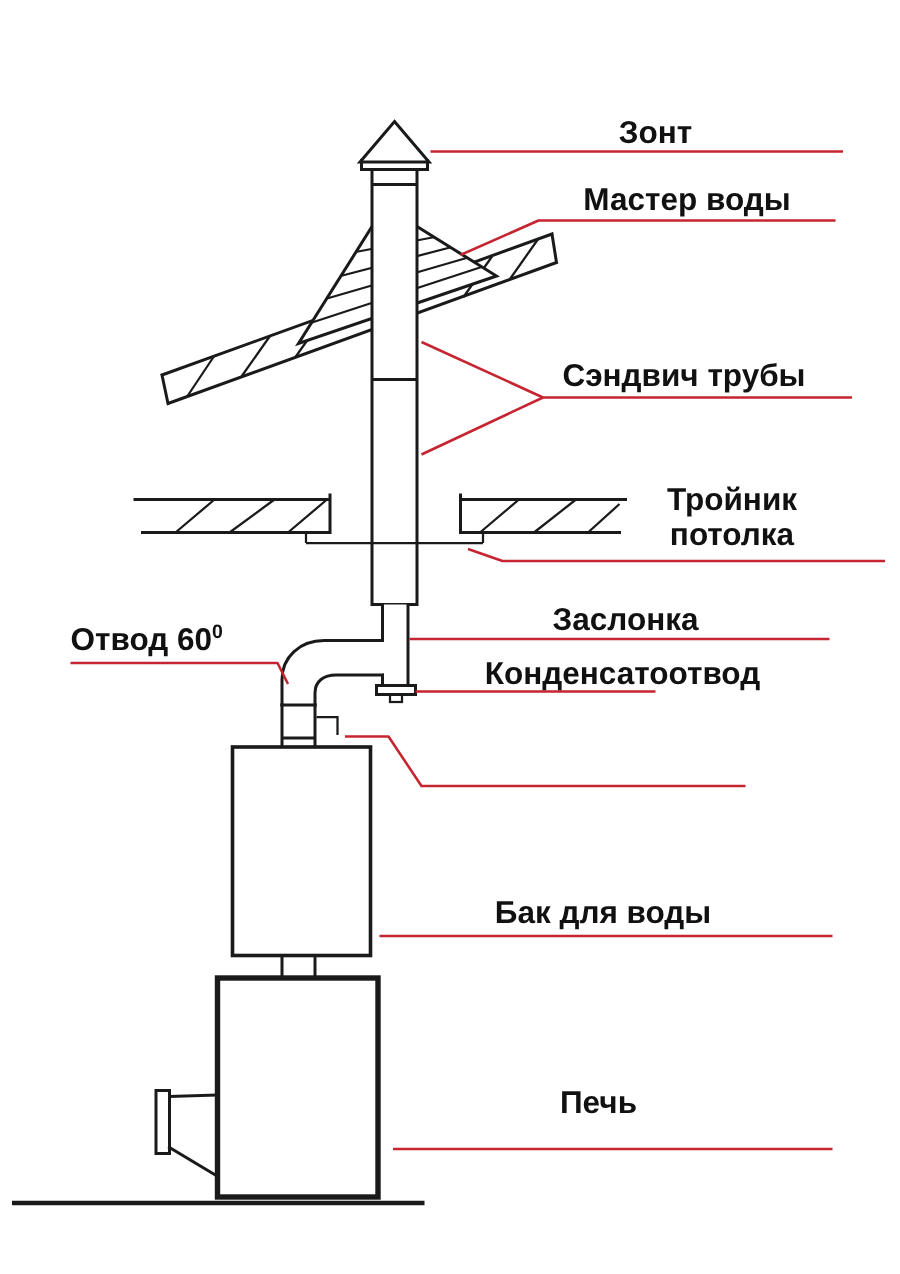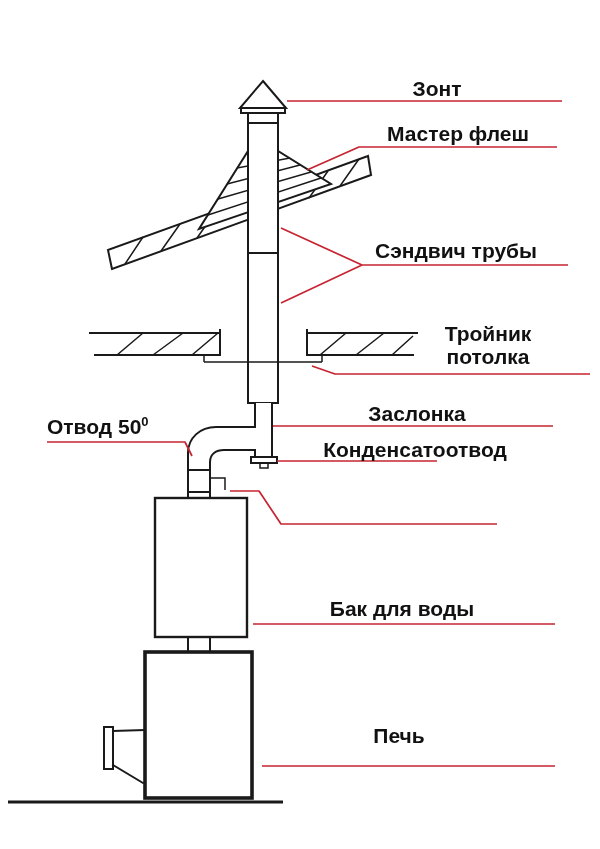--- a/index.html
+++ b/index.html
@@ -99,35 +99,35 @@
       <path class="red" d="M277,461 L437,461"></path>
       <path class="red" d="M47,442 L185,442 L192,456"></path>
       <path class="red" d="M230,491 L259,491 L281,524 L497,524"></path>
       <path class="red" d="M253,624 L555,624"></path>
       <path class="red" d="M262,766 L555,766"></path>
     </g>
   </svg>
 
   <div class="lbl" style="left:327px;top:78px;width:220px;">Зонт</div>
 
-  <div class="lbl" style="left:348px;top:123px;width:220px;">Мастер флеш</div>
+  <div class="lbl" style="left:348px;top:123px;width:220px;">Мастер воды</div>
 
   <div class="lbl" style="left:346px;top:240px;width:220px;">Сэндвич трубы</div>
 
   <div class="lbl twoline" style="left:378px;top:322px;width:220px;">
     <div>Тройник</div>
     <div>потолка</div>
   </div>
 
   <div class="lbl" style="left:307px;top:403px;width:220px;">Заслонка</div>
 
   <div class="lbl" style="left:305px;top:439px;width:220px;">Конденсатоотвод</div>
 
   <div class="lbl left" style="left:47px;top:416px;width:180px;">
-    <span>Отвод 50</span><span class="sup">0</span>
+    <span>Отвод 60</span><span class="sup">0</span>
   </div>
 
 
   <div class="lbl" style="left:292px;top:598px;width:220px;">Бак для воды</div>
 
   <div class="lbl" style="left:289px;top:725px;width:220px;">Печь</div>
 
 </div>
 
 </body></html>

